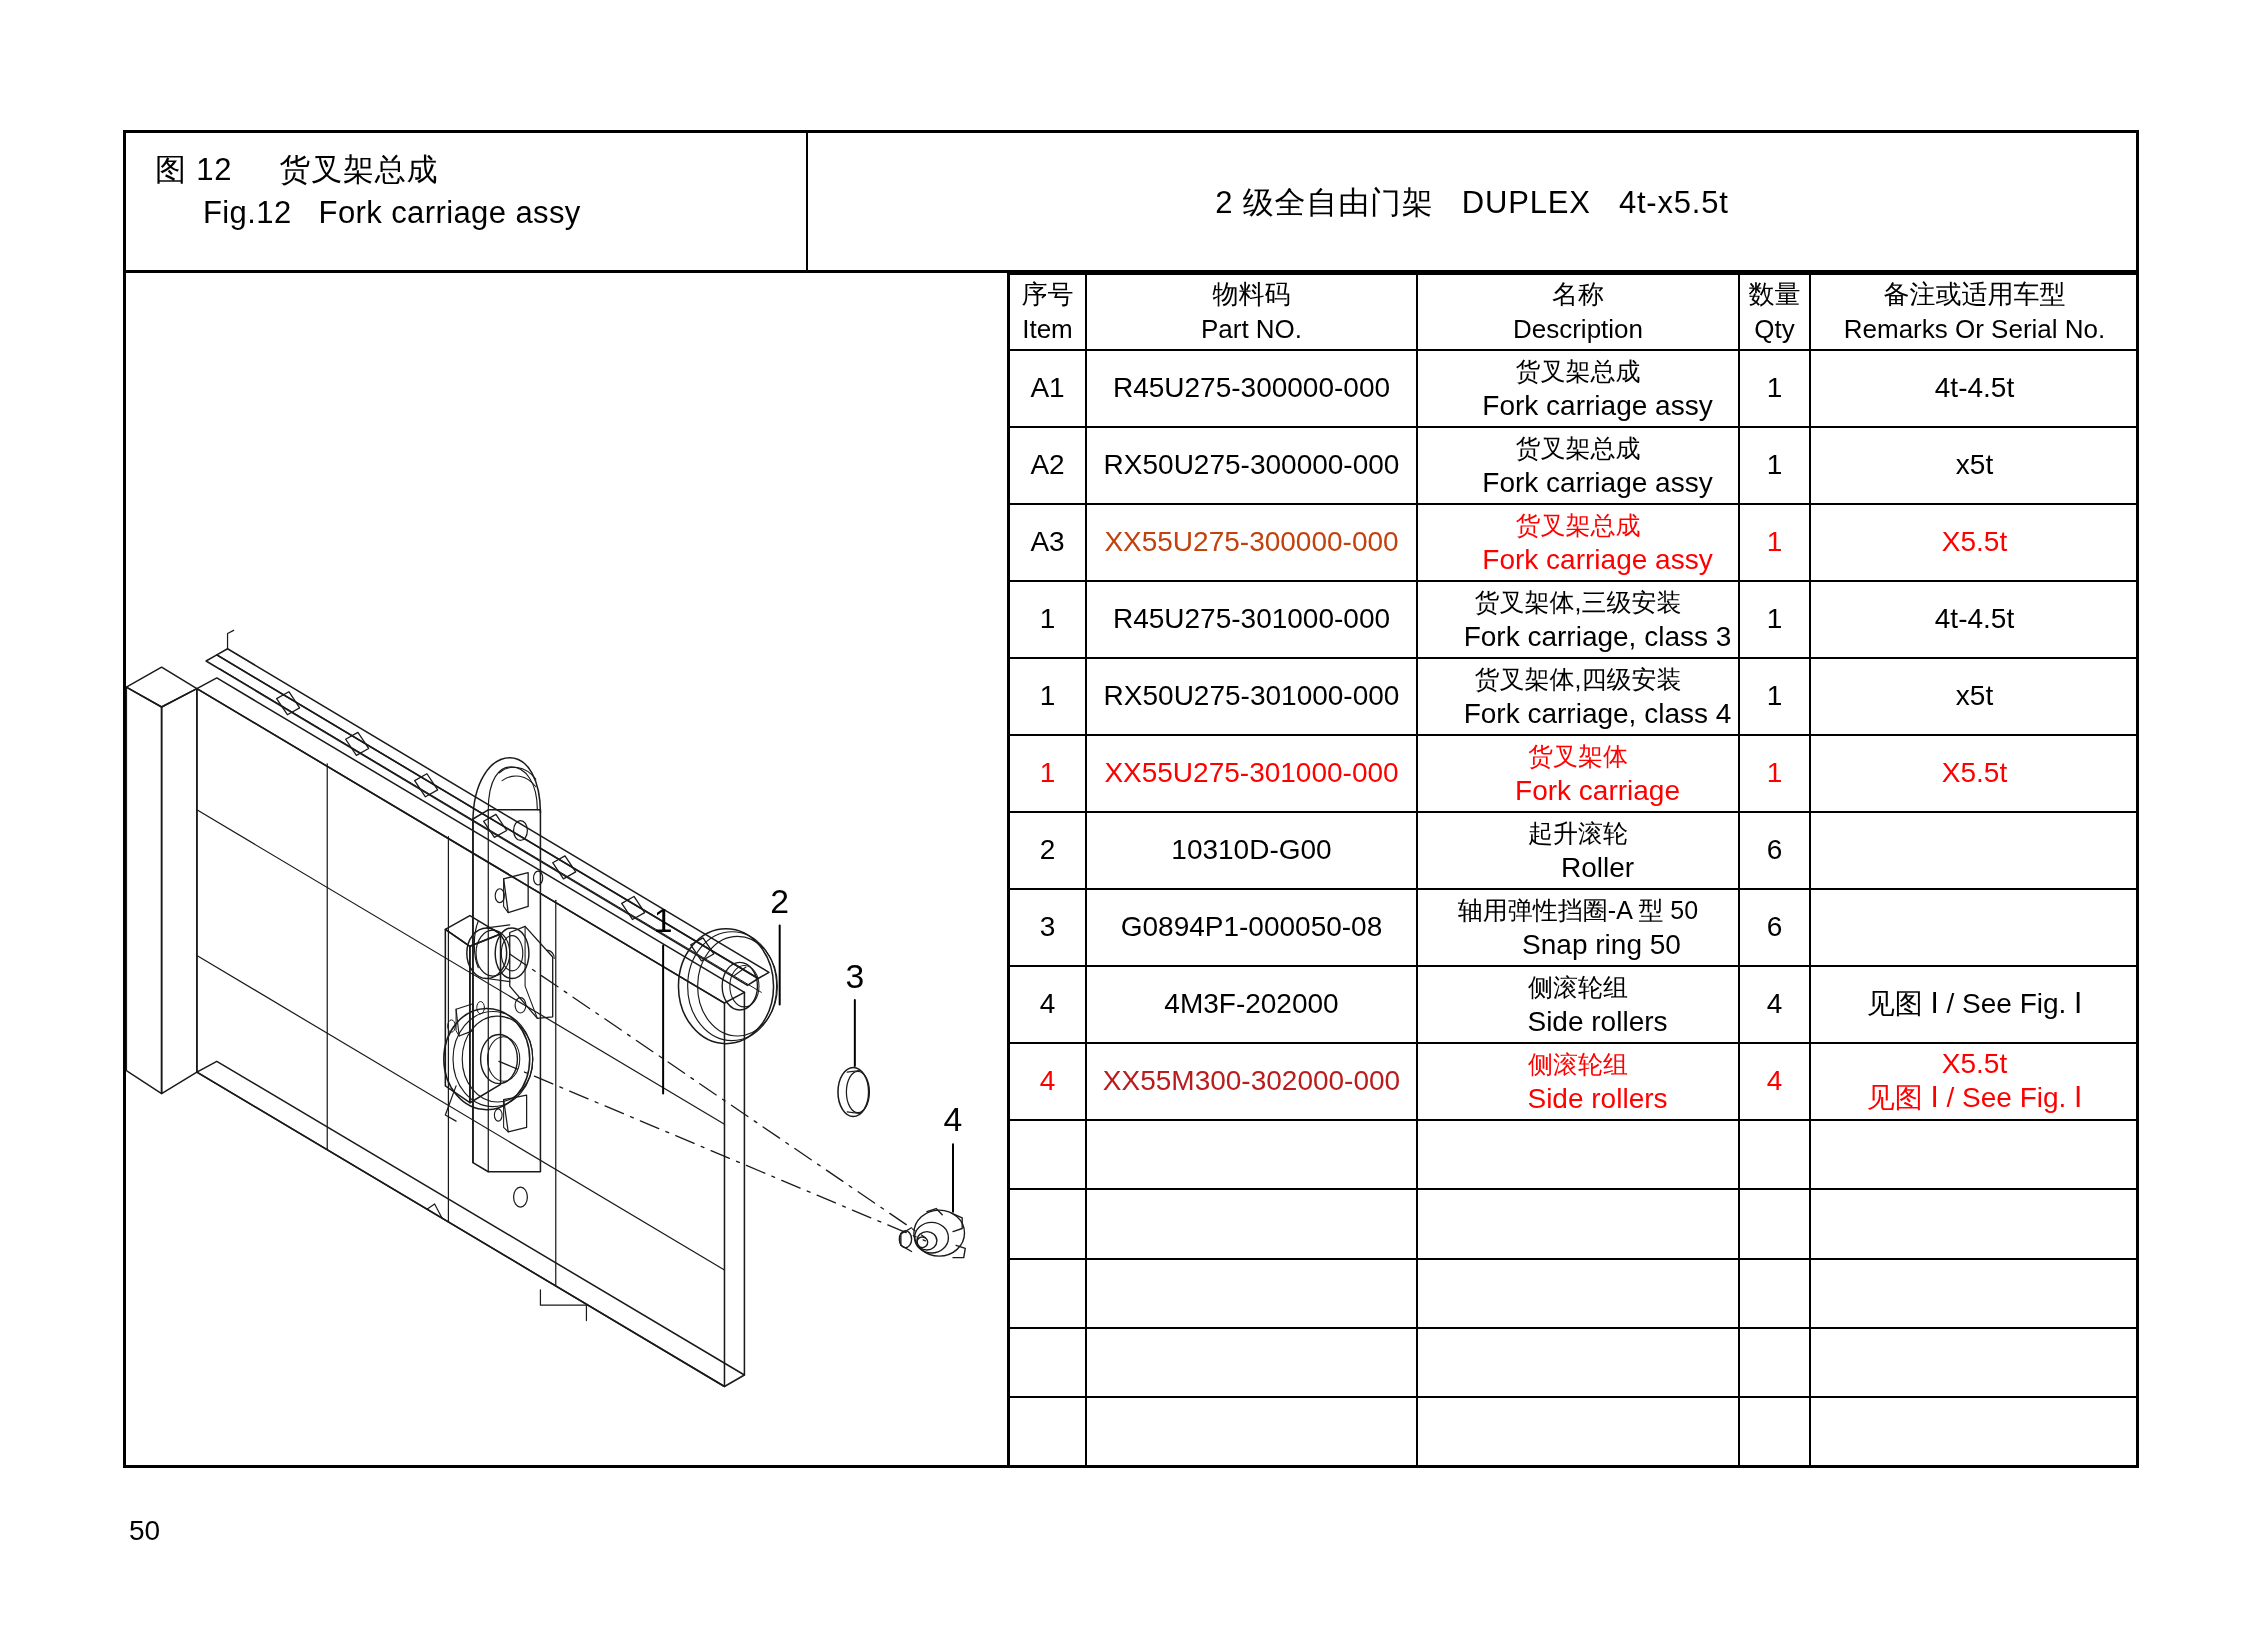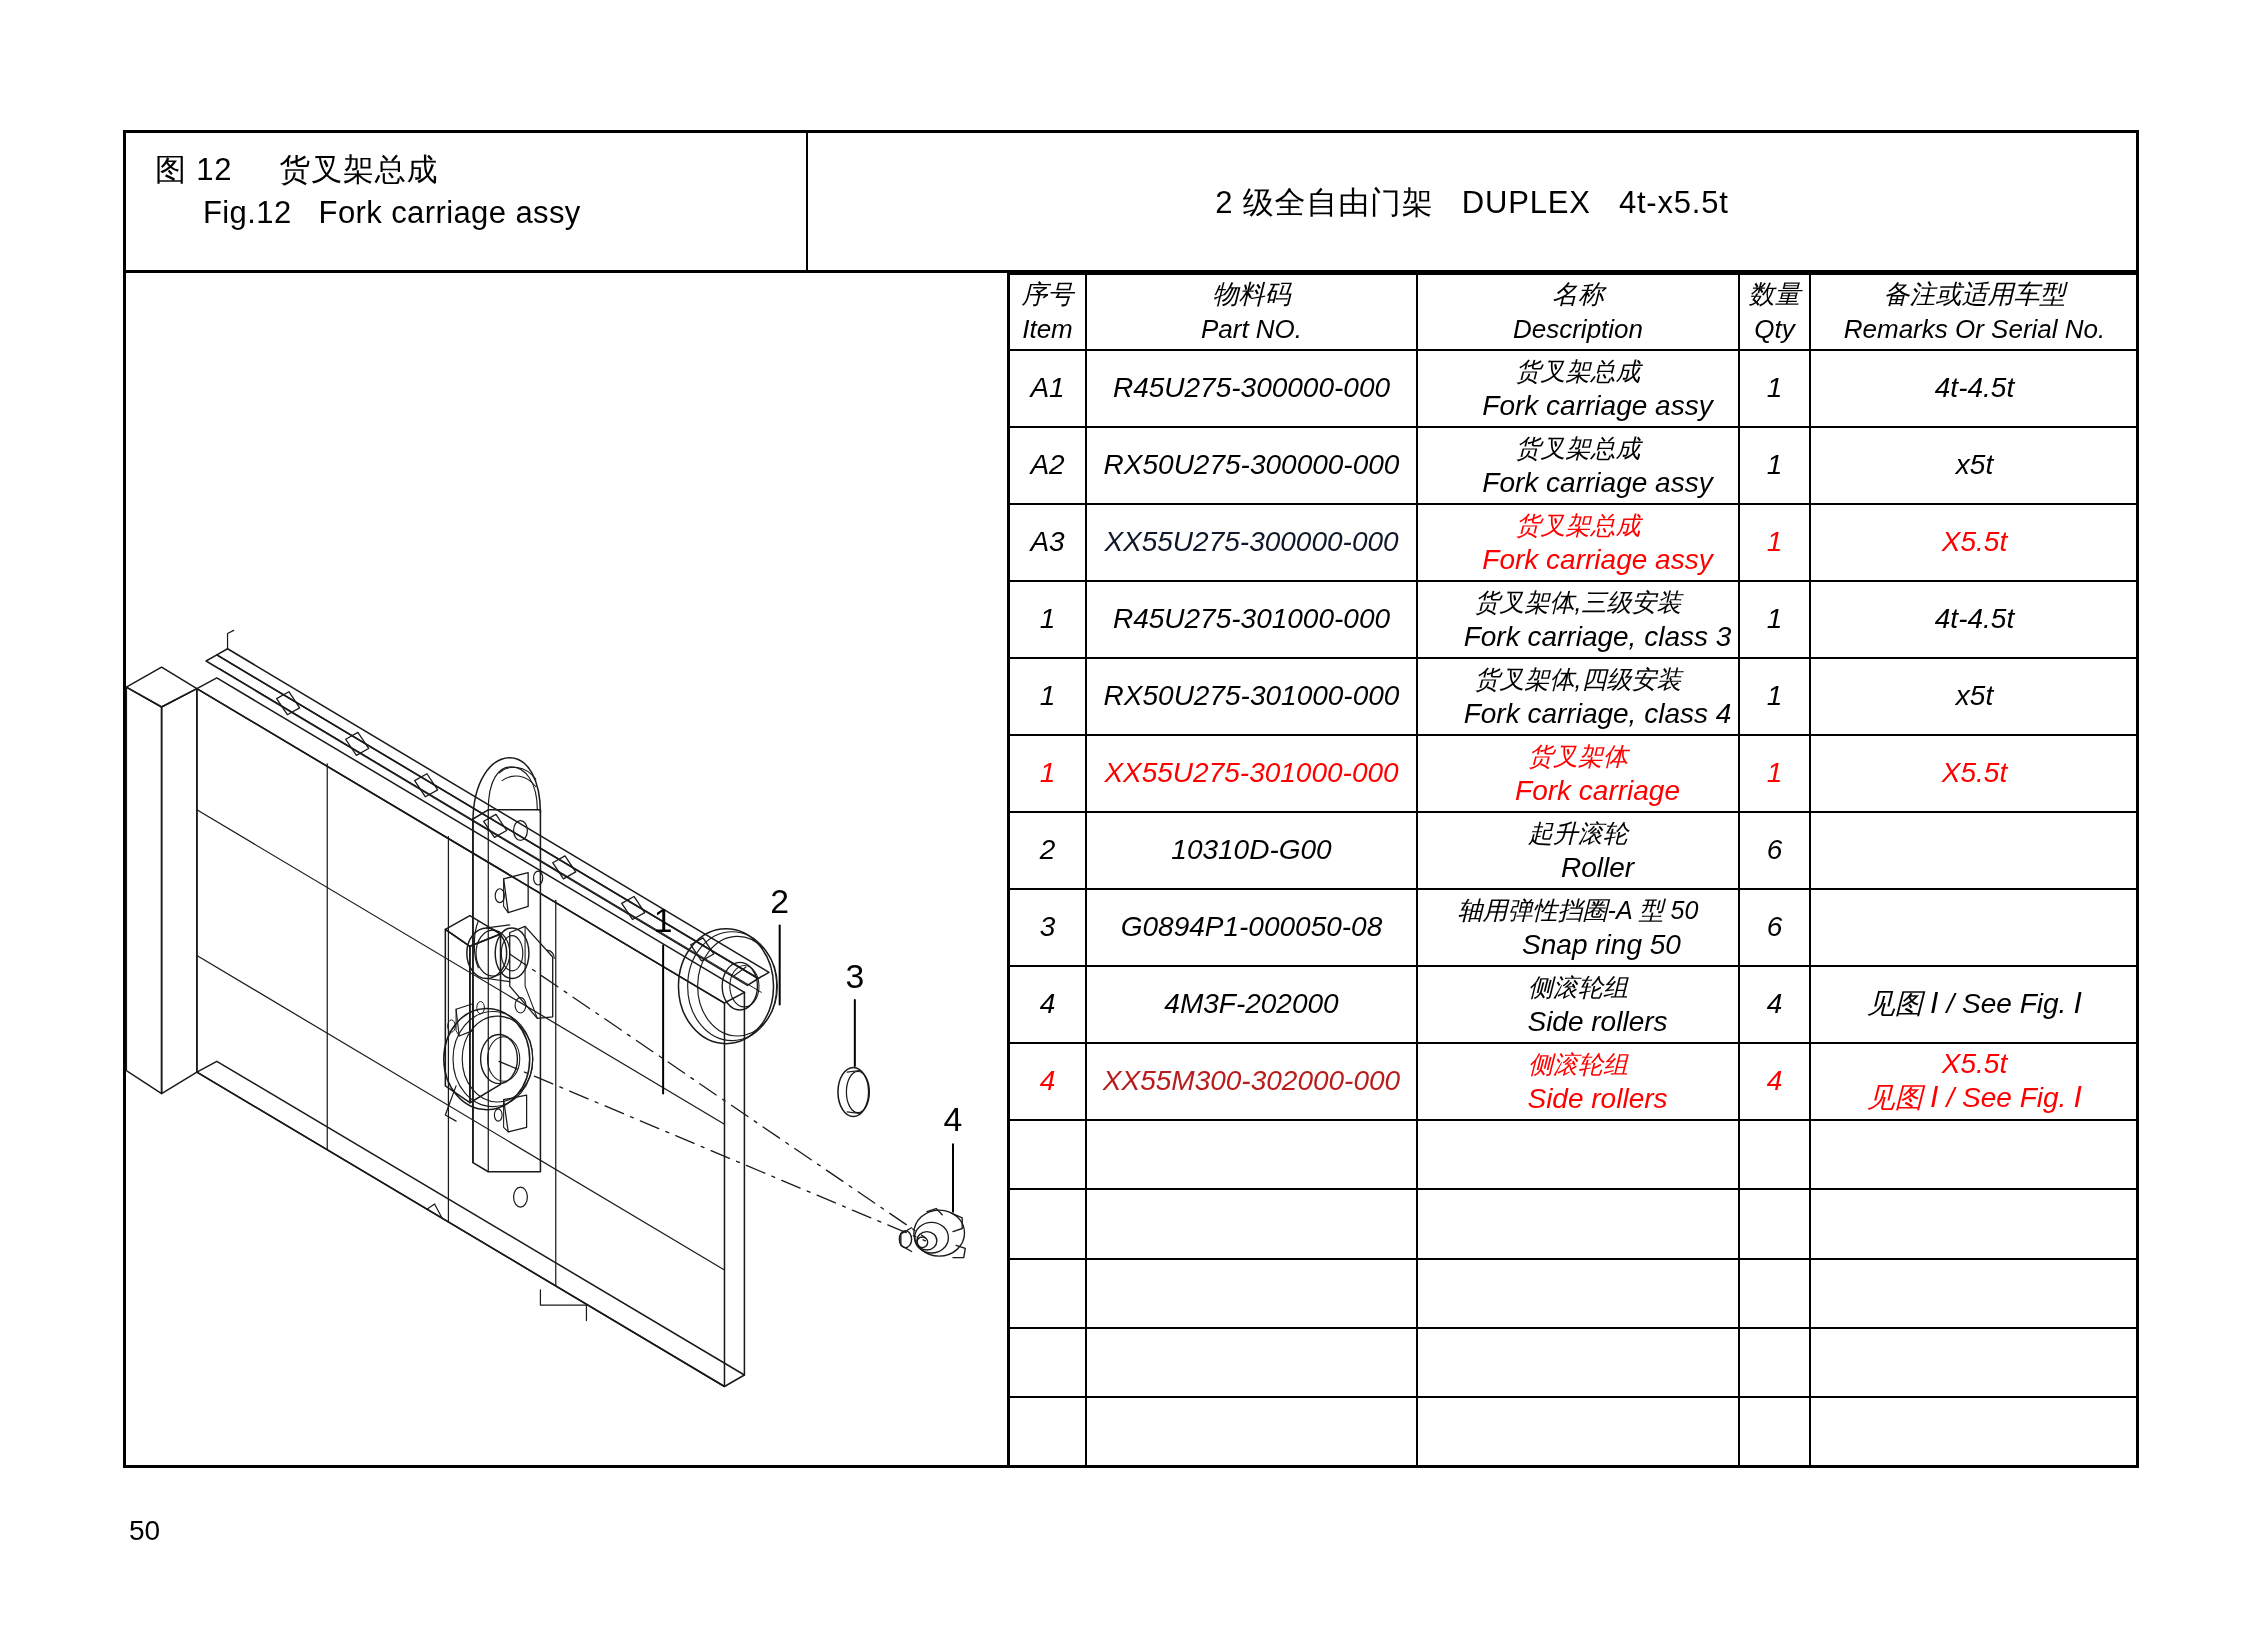--- a/index.html
+++ b/index.html
@@ -48,21 +48,20 @@
     overflow:hidden;
   }
   .draw-pane svg{display:block;}
 
   
   .tbl{
     position:absolute;left:881px;top:140px;
     width:1131px;height:1194px;
     border-left:3.1px solid #000;
     box-sizing:border-box;
-    font-style:italic;
   }
   table.parts{
     border-collapse:collapse;
     width:100%;height:100%;
     table-layout:fixed;
   }
   table.parts td,table.parts th{
     border:2.3px solid #000;
     padding:0;
     text-align:center;
@@ -335,21 +334,21 @@
                 <span class="ln-cn" style="color: rgb(0, 0, 0);">货叉架总成</span>
                 <span class="ln-en" style="color: rgb(0, 0, 0);">Fork carriage assy</span>
               </td>
               <td><span class="cell-1" style="color: rgb(0, 0, 0);">1</span></td>
               <td class="rem-2line">
                 <span class="ln-a" style="color: rgb(0, 0, 0);">x5t</span>
               </td>
             </tr>
             <tr>
               <td><span class="cell-1" style="color: rgb(0, 0, 0);">A3</span></td>
-              <td><span class="cell-1" style="color: #0f172a;">XX55U275-300000-000</span></td>
+              <td><span class="cell-1" style="color: #c2410c;">XX55U275-300000-000</span></td>
               <td class="left-al">
                 <span class="ln-cn" style="color: rgb(255, 0, 0);">货叉架总成</span>
                 <span class="ln-en" style="color: rgb(255, 0, 0);">Fork carriage assy</span>
               </td>
               <td><span class="cell-1" style="color: rgb(255, 0, 0);">1</span></td>
               <td class="rem-2line">
                 <span class="ln-a" style="color: rgb(255, 0, 0);">X5.5t</span>
               </td>
             </tr>
             <tr>

